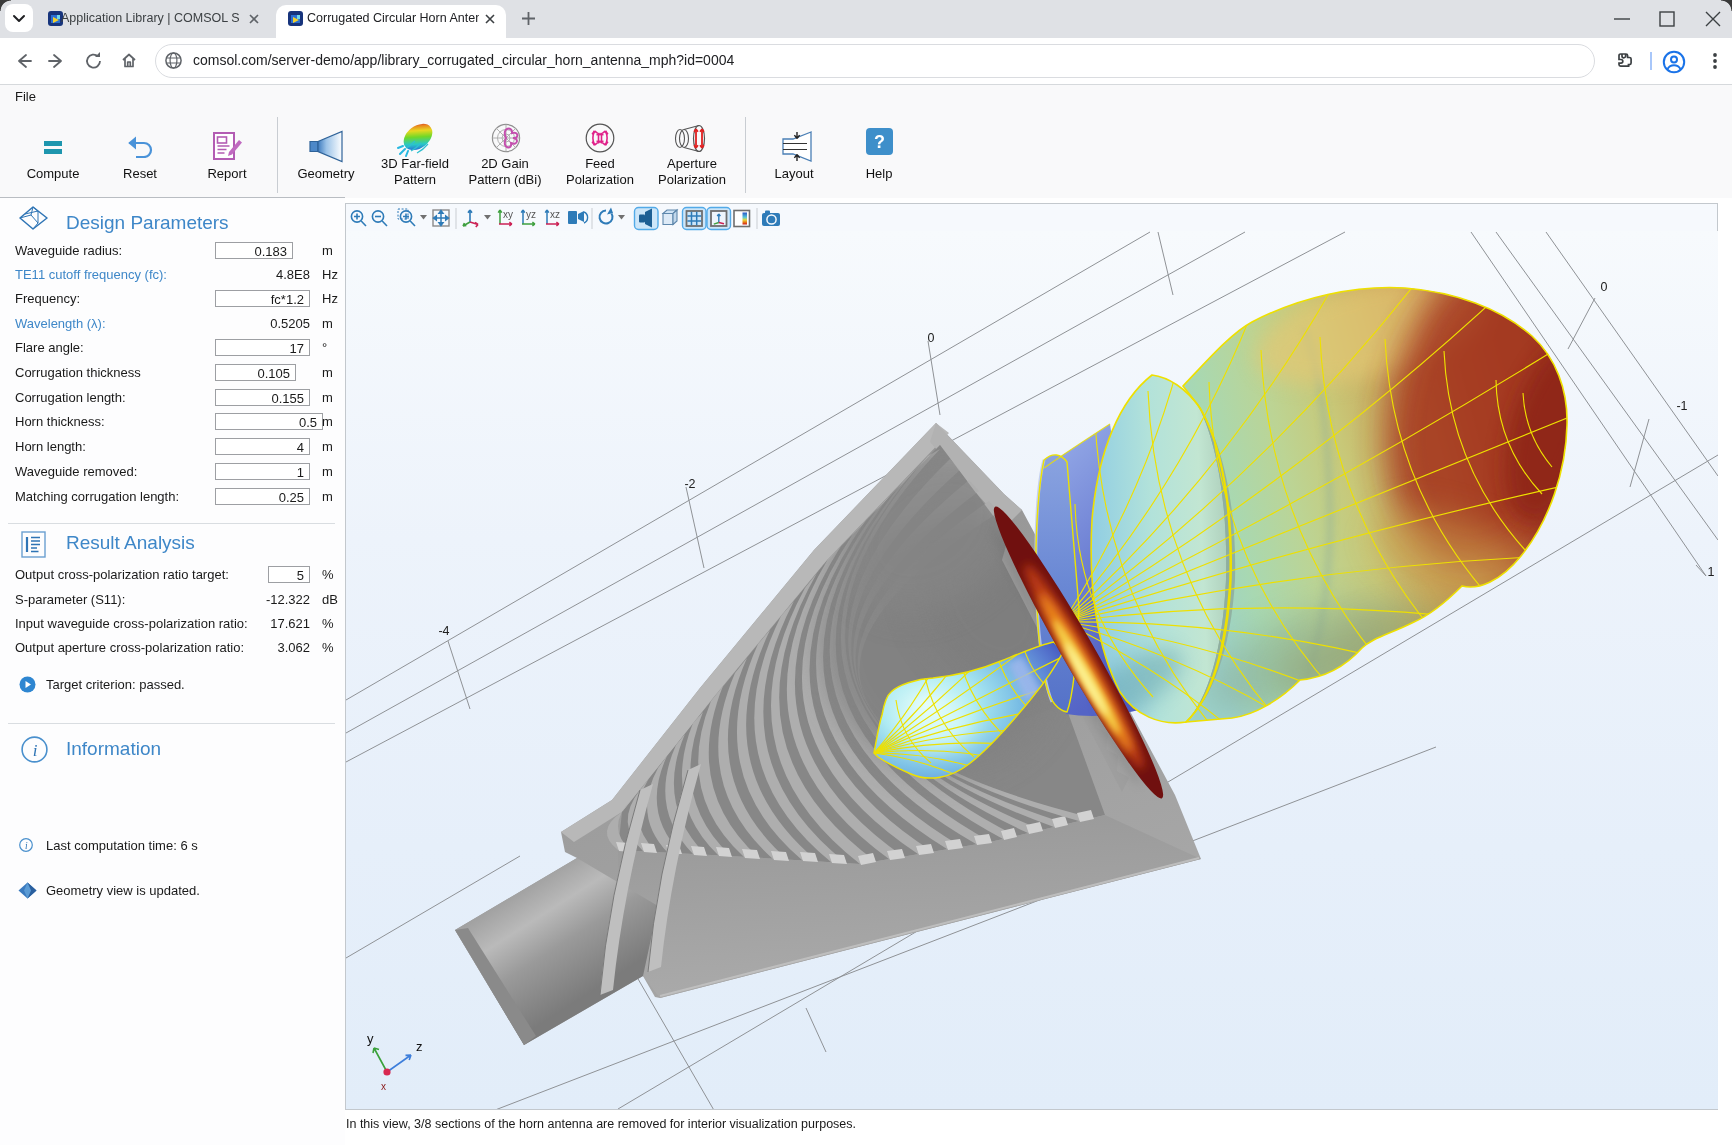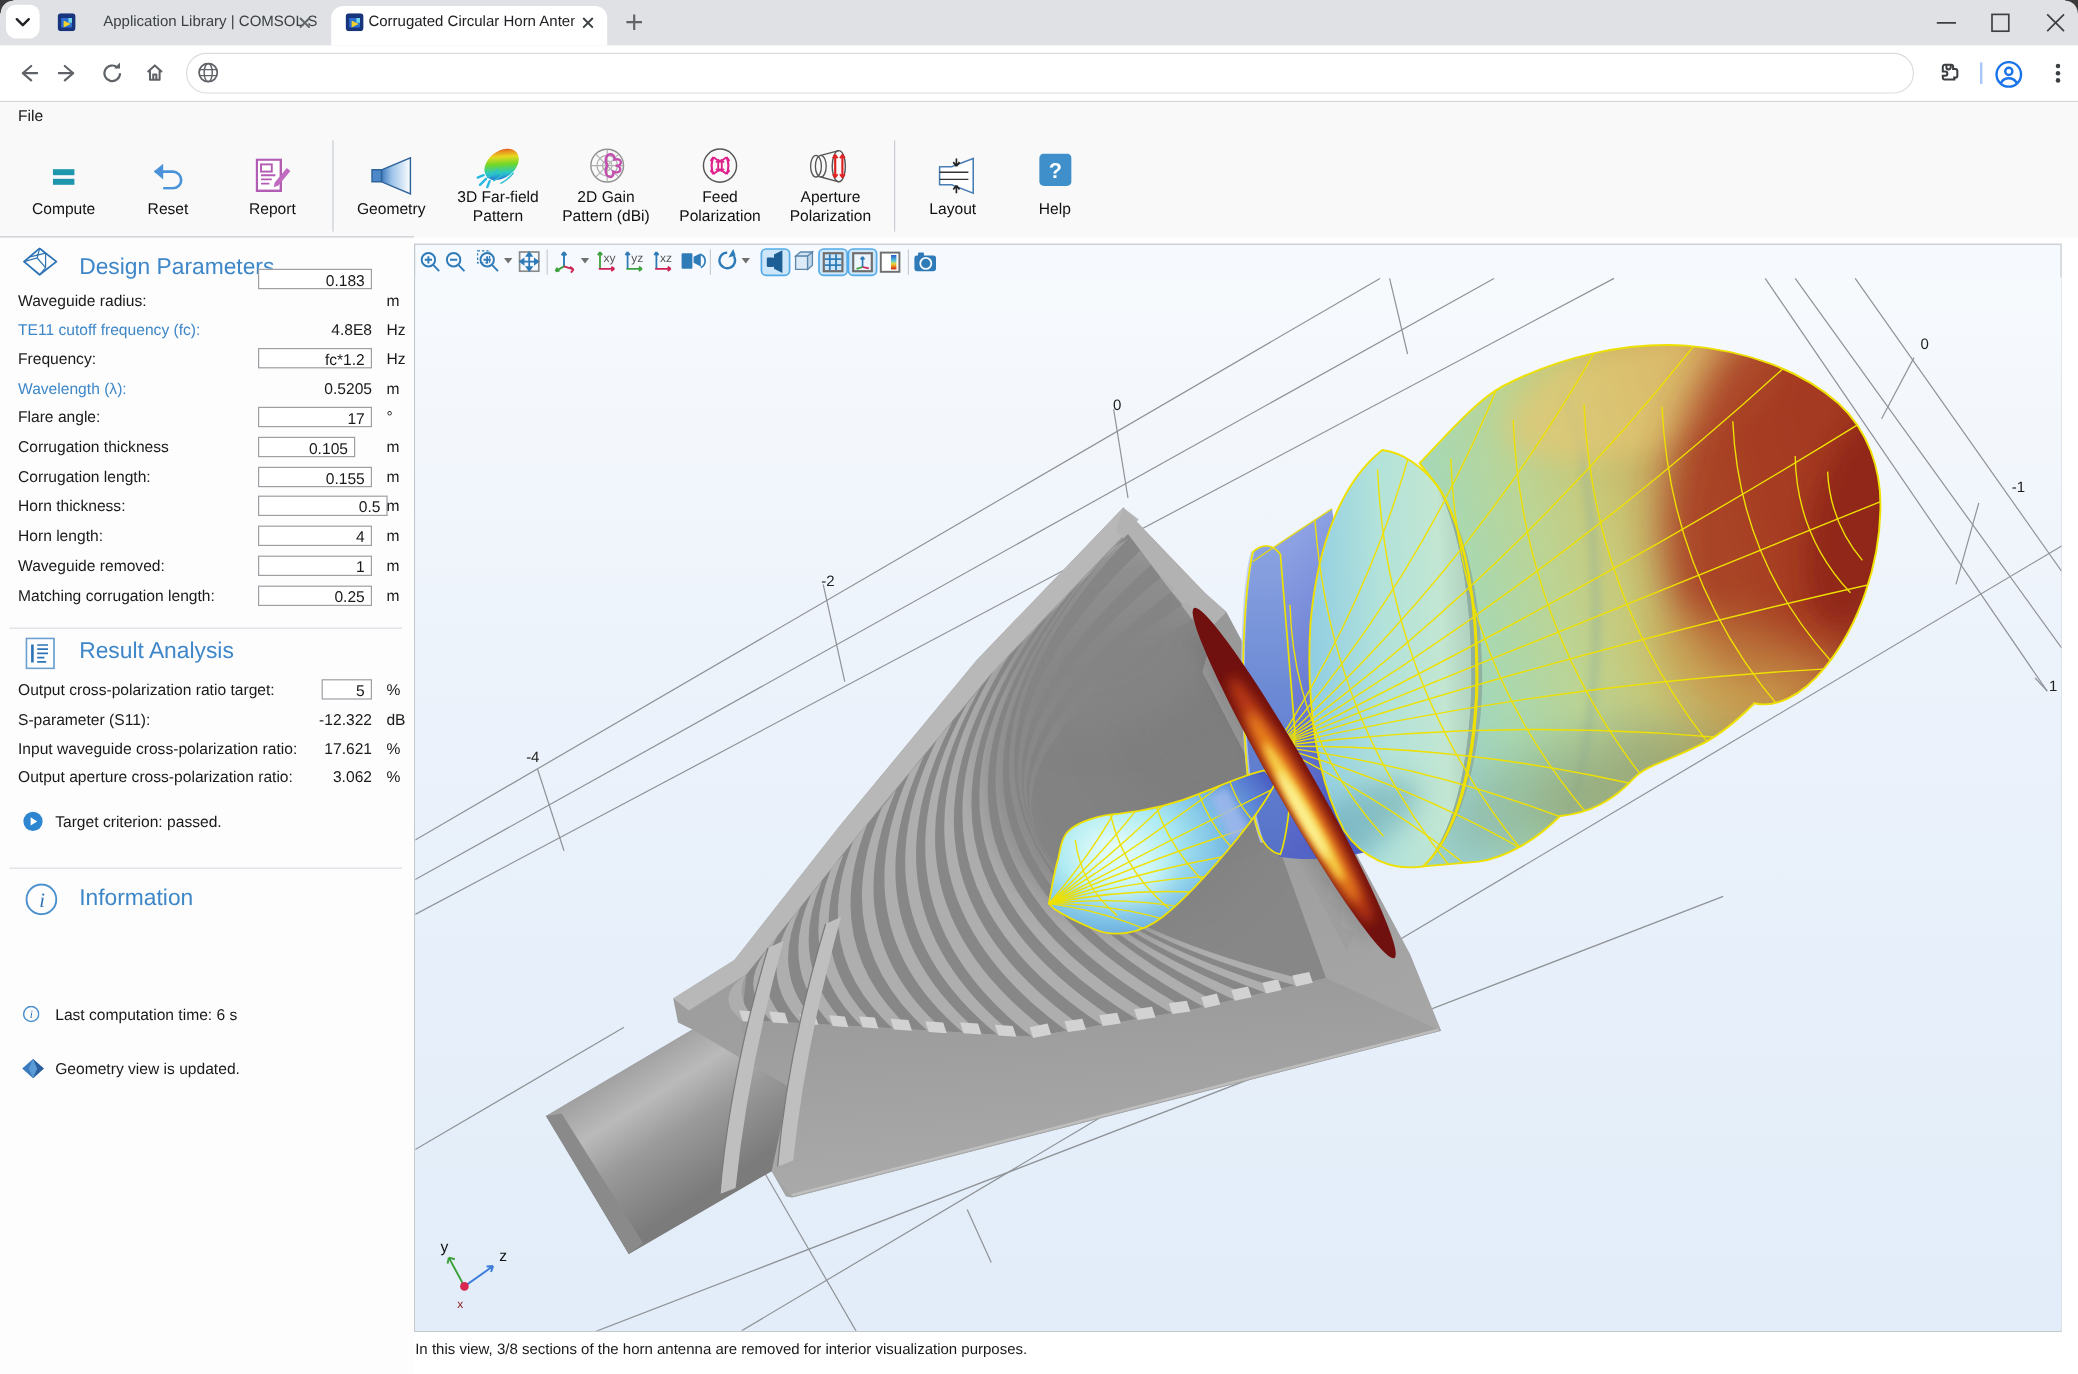--- a/index.html
+++ b/index.html
@@ -7,21 +7,21 @@
   .abs { position:absolute; }
   #page { position:relative; width:1732px; height:1145px; }
 
   
   #tabstrip { position:absolute; left:0; top:0; width:1732px; height:38px; background:#dfe1e5; }
   .corner { position:absolute; width:11px; height:11px; top:0; }
   #cornL { left:0; background:radial-gradient(circle at 11px 11px, rgba(0,0,0,0) 10px, #3a3a3a 10.8px); }
   #cornR { right:0; background:radial-gradient(circle at 0px 11px, rgba(0,0,0,0) 10px, #3a3a3a 10.8px); }
   #chev { position:absolute; left:5px; top:4px; width:28px; height:28px; background:#fff; border-radius:8px; }
   .tabtxt { position:absolute; top:11px; font-size:13px; color:#3c4043; white-space:nowrap; overflow:hidden; }
-  #tab1t { left:86px; width:178px; font-size:12.5px; }
+  #tab1t { left:61px; width:178px; font-size:12.5px; }
   #activetab { position:absolute; left:276px; top:5px; width:230px; height:33px; background:#fff; border-radius:10px 10px 0 0; }
   #tab2t { left:307px; width:172px; color:#202124; font-size:12.5px; }
   .tabx { position:absolute; top:11px; width:16px; height:16px; }
   #newtab { position:absolute; left:519px; top:9px; width:19px; height:19px; }
 
   #navbar { position:absolute; left:0; top:38px; width:1732px; height:46px; background:#fff; }
   #urlpill { position:absolute; left:155px; top:44px; width:1440px; height:34px; border:1px solid #dadce0; border-radius:17px; background:#fff; }
   #urltxt { position:absolute; left:38px; top:8px; font-size:14px; color:#202124; }
   .navic { position:absolute; top:45px; color:#5f6368; }
   #chromeline { position:absolute; left:0; top:84px; width:1732px; height:1px; background:#d6d9dc; }
@@ -102,20 +102,21 @@
     </svg>
   <svg class="navic" style="left:119px" width="20" height="32">
       <path d="M4 15 L10 9.5 L16 15 M6 13.5 V21.5 H14 V13.5 M8.7 21.5 v-4.5 h2.6 v4.5" stroke="#5f6368" stroke-width="1.7" fill="none" stroke-linejoin="round"></path>
     </svg>
   <div id="urlpill"></div>
   <svg class="abs" style="left:165px;top:52px" width="17" height="17">
       <circle cx="8.5" cy="8.5" r="7.6" fill="none" stroke="#5f6368" stroke-width="1.5"></circle>
       <path d="M1.5 6 h14 M1.5 11 h14" stroke="#5f6368" stroke-width="1.2"></path>
       <ellipse cx="8.5" cy="8.5" rx="3.4" ry="7.6" fill="none" stroke="#5f6368" stroke-width="1.2"></ellipse>
     </svg>
+  <div id="urltxt" class="abs" style="left:193px;top:52px;font-size:14px;color:#202124">comsol.com/server-demo/app/library_corrugated_circular_horn_antenna_mph?id=0004</div>
   <svg class="abs" style="left:1615px;top:51px" width="20" height="20">
       <path d="M7 3 h4 a1.6 1.6 0 0 1 1.6 1.6 v1.9 h1.9 a1.6 1.6 0 0 1 1.6 1.6 v4 a1.6 1.6 0 0 1 -1.6 1.6 h-1.9 M7 3 v2 a1.8 1.8 0 0 0 3.6 0 v-2 M7 3 h-1.4 a1.6 1.6 0 0 0 -1.6 1.6 v3.9 h2 a1.8 1.8 0 0 1 0 3.6 h-2 v1.5 a1.6 1.6 0 0 0 1.6 1.6 h8.9" fill="none" stroke="#3c4043" stroke-width="1.7"></path>
     </svg>
   <div class="abs" style="left:1650px;top:52px;width:2px;height:18px;background:#a8c7fa"></div>
   <svg class="abs" style="left:1662px;top:50px" width="24" height="24">
       <circle cx="12" cy="12" r="10.2" fill="none" stroke="#1a73e8" stroke-width="2"></circle>
       <circle cx="12" cy="9.5" r="3" fill="none" stroke="#1a73e8" stroke-width="2"></circle>
       <path d="M5.5 19 a7.5 7.5 0 0 1 13 0" fill="none" stroke="#1a73e8" stroke-width="2"></path>
     </svg>
   <svg class="abs" style="left:1706px;top:52px" width="18" height="18">
@@ -227,21 +228,21 @@
   <div id="tbline"></div>
 
   <div id="sidebar"></div>
 
   <svg class="abs" style="left:19px;top:206px" width="30" height="24">
     <path d="M14 1 L28 12 L14 23 L1 12 z" fill="none" stroke="#2e74b5" stroke-width="1.5" stroke-linejoin="round"></path>
     <path d="M14 1 L19 5 L19 17 L14 23 M19 5 L6 8 M1 12 L12 9 L19 17 M12 9 L14 1" fill="none" stroke="#2e74b5" stroke-width="1"></path>
   </svg>
   <div class="shead" style="left:66px;top:212px">Design Parameters</div>
   <div class="srow" style="top:243px">Waveguide radius:</div>
-    <div class="sbox" style="left:215px;top:224px;width:95px">0.183</div>
+    <div class="sbox" style="left:215px;top:242px;width:78px">0.183</div>
     <div class="sunit" style="top:243px">m</div>
   <div class="srow blue" style="top:267px">TE11 cutoff frequency (fc):</div>
     <div class="sval blue" style="left:215px;top:267px">4.8E8</div>
     <div class="sunit blue" style="top:267px">Hz</div>
   <div class="srow" style="top:291px">Frequency:</div>
     <div class="sbox" style="left:215px;top:290px;width:95px">fc*1.2</div>
     <div class="sunit" style="top:291px">Hz</div>
   <div class="srow blue" style="top:316px">Wavelength (λ):</div>
     <div class="sval blue" style="left:215px;top:316px">0.5205</div>
     <div class="sunit blue" style="top:316px">m</div>

